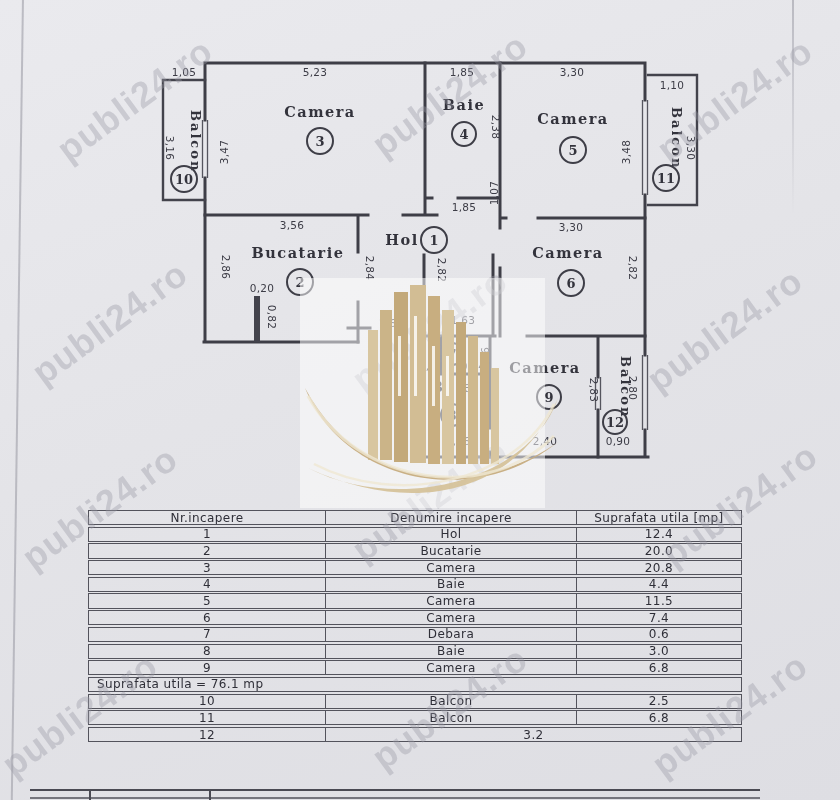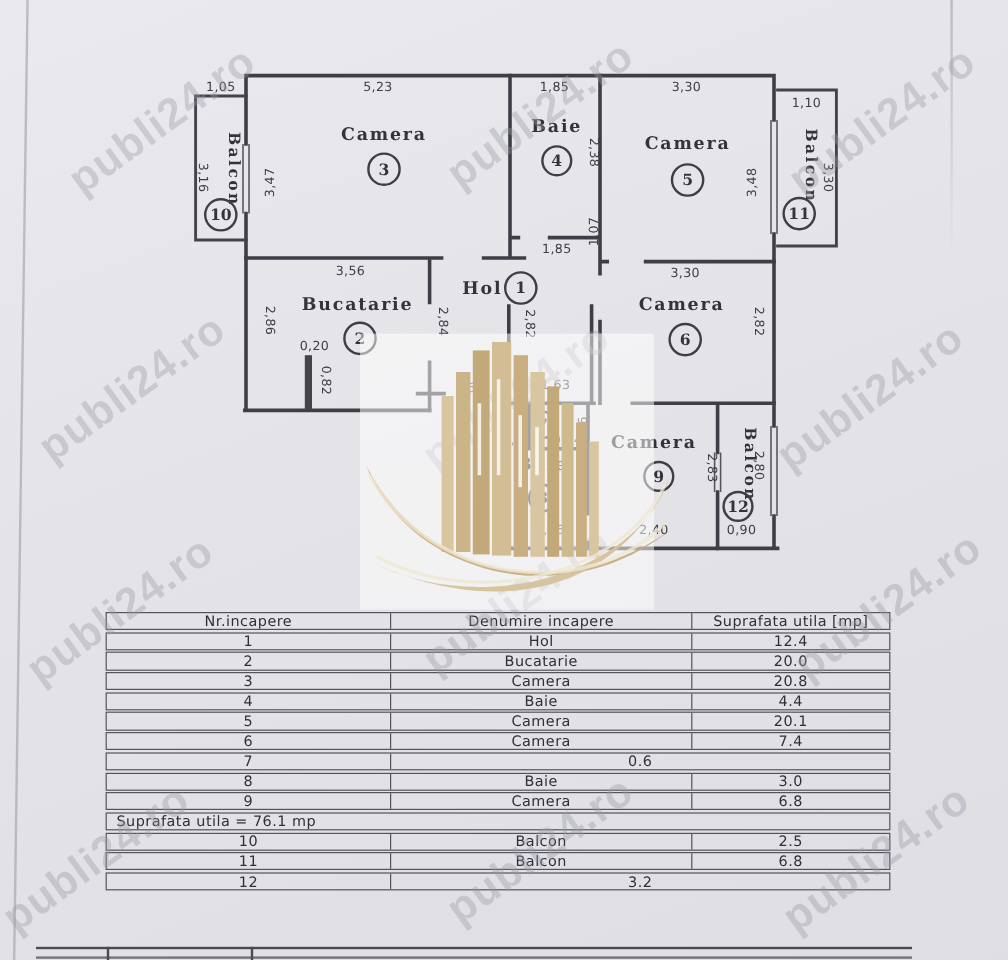--- a/index.html
+++ b/index.html
@@ -232,29 +232,30 @@
       <div class="c3">20.8</div>
     </div>
     <div class="trow">
       <div class="c1">4</div>
       <div class="c2">Baie</div>
       <div class="c3">4.4</div>
     </div>
     <div class="trow">
       <div class="c1">5</div>
       <div class="c2">Camera</div>
-      <div class="c3">20.1</div>
+      <div class="c3">11.5</div>
     </div>
     <div class="trow">
       <div class="c1">6</div>
       <div class="c2">Camera</div>
       <div class="c3">7.4</div>
     </div>
     <div class="trow">
       <div class="c1">7</div>
+      <div class="c2">Debara</div>
       <div class="c3">0.6</div>
     </div>
     <div class="trow">
       <div class="c1">8</div>
       <div class="c2">Baie</div>
       <div class="c3">3.0</div>
     </div>
     <div class="trow">
       <div class="c1">9</div>
       <div class="c2">Camera</div>

